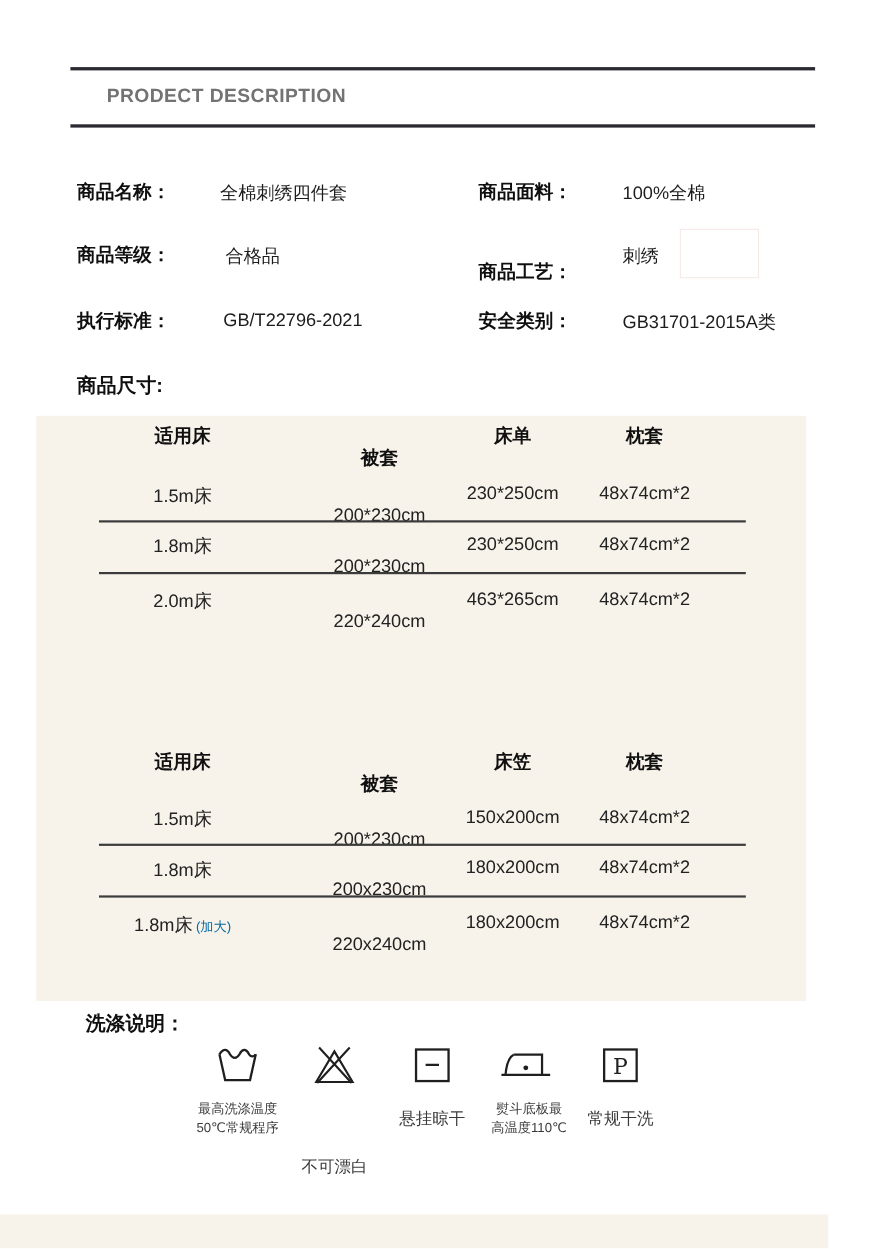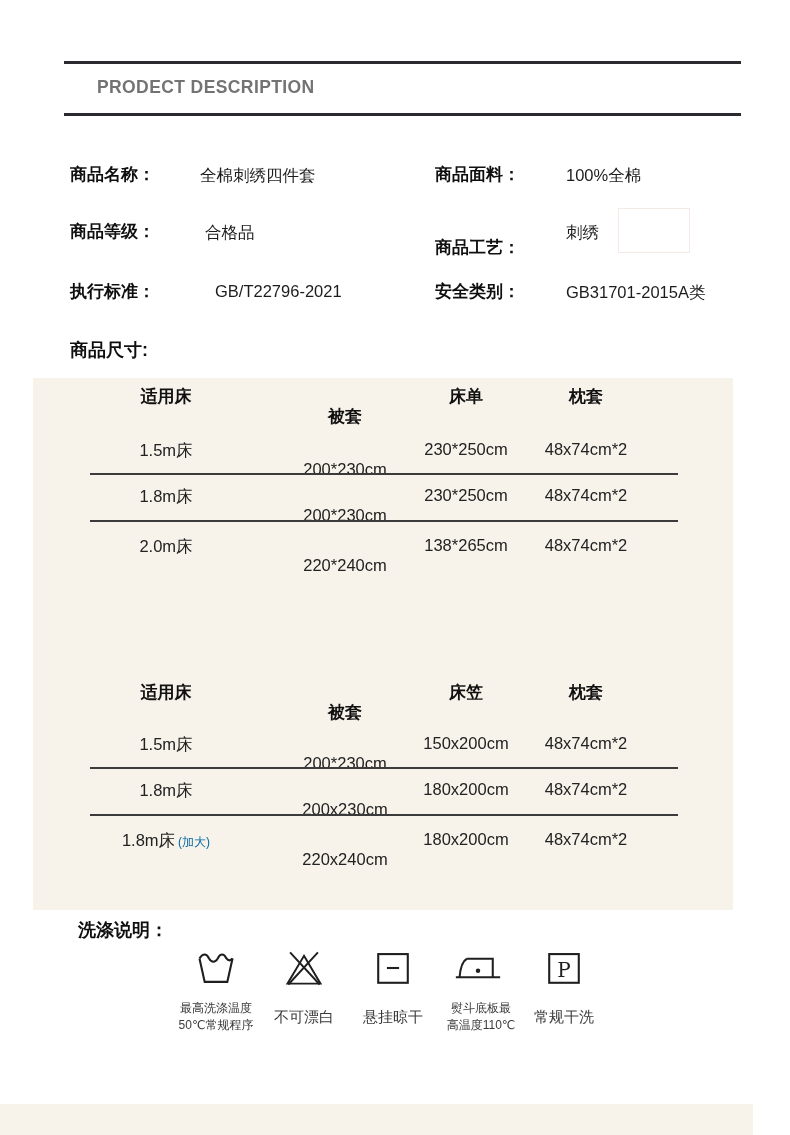--- a/index.html
+++ b/index.html
@@ -43,21 +43,21 @@
   <span class="alabel" style="left:435px; top:163px;">商品面料：</span>
   <span class="avalue" style="left:566px; top:165px;">100%全棉</span>
 
   <span class="alabel" style="left:70px; top:220px;">商品等级：</span>
   <span class="avalue" style="left:205px; top:222px;">合格品</span>
   <span class="alabel" style="left:435px; top:236px;">商品工艺：</span>
   <span class="avalue" style="left:566px; top:222px;">刺绣</span>
   <div class="swatch"></div>
 
   <span class="alabel" style="left:70px; top:280px;">执行标准：</span>
-  <span class="avalue" style="left:215px; top:282px;">GB/T22796-2021</span>
+  <span class="avalue" style="left:203px; top:282px;">GB/T22796-2021</span>
   <span class="alabel" style="left:435px; top:280px;">安全类别：</span>
   <span class="avalue" style="left:566px; top:282px;">GB31701-2015A类</span>
 
   <div class="sec-heading" style="left:70px; top:338px;">商品尺寸:</div>
   <div class="panel"></div>
 
   <div class="cell head c1" style="top:385px;">适用床</div>
   <div class="cell head c2" style="top:385px;">被套</div>
   <div class="cell head c3" style="top:385px;">床单</div>
   <div class="cell head c4" style="top:385px;">枕套</div>
@@ -69,21 +69,21 @@
   <div class="sep" style="top:473px;"></div>
 
   <div class="cell c1" style="top:486px;">1.8m床</div>
   <div class="cell c2" style="top:486px;">200*230cm</div>
   <div class="cell c3" style="top:486px;">230*250cm</div>
   <div class="cell c4" style="top:486px;">48x74cm*2</div>
   <div class="sep" style="top:520px;"></div>
 
   <div class="cell c1" style="top:536px;">2.0m床</div>
   <div class="cell c2" style="top:536px;">220*240cm</div>
-  <div class="cell c3" style="top:536px;">138*265cm</div>
+  <div class="cell c3" style="top:536px;">463*265cm</div>
   <div class="cell c4" style="top:536px;">48x74cm*2</div>
 
   <div class="cell head c1" style="top:681px;">适用床</div>
   <div class="cell head c2" style="top:681px;">被套</div>
   <div class="cell head c3" style="top:681px;">床笠</div>
   <div class="cell head c4" style="top:681px;">枕套</div>
 
   <div class="cell c1" style="top:734px;">1.5m床</div>
   <div class="cell c2" style="top:734px;">200*230cm</div>
   <div class="cell c3" style="top:734px;">150x200cm</div>
@@ -135,21 +135,21 @@
     <svg width="40" height="40" viewBox="0 0 46 42">
       <rect x="6" y="5" width="34" height="33" fill="none" stroke="#1f1f1f" stroke-width="2.4"></rect>
       <text x="23" y="31" text-anchor="middle" font-size="23" font-family="DejaVu Serif, serif" fill="#1f1f1f">P</text>
     </svg>
   </span>
 
   <div class="care-label two" style="left:151px;">
     <div>最高洗涤温度</div>
     <div>50℃常规程序</div>
   </div>
-  <div class="care-label one" style="left:239px;">不可漂白</div>
+  <div class="care-label one" style="left:239px;margin-top:43px;">不可漂白</div>
   <div class="care-label one" style="left:328px;">悬挂晾干</div>
   <div class="care-label two" style="left:416px;">
     <div>熨斗底板最</div>
     <div>高温度110℃</div>
   </div>
   <div class="care-label one" style="left:499px;">常规干洗</div>
 
   <div class="strip"></div>
 
 </div>

